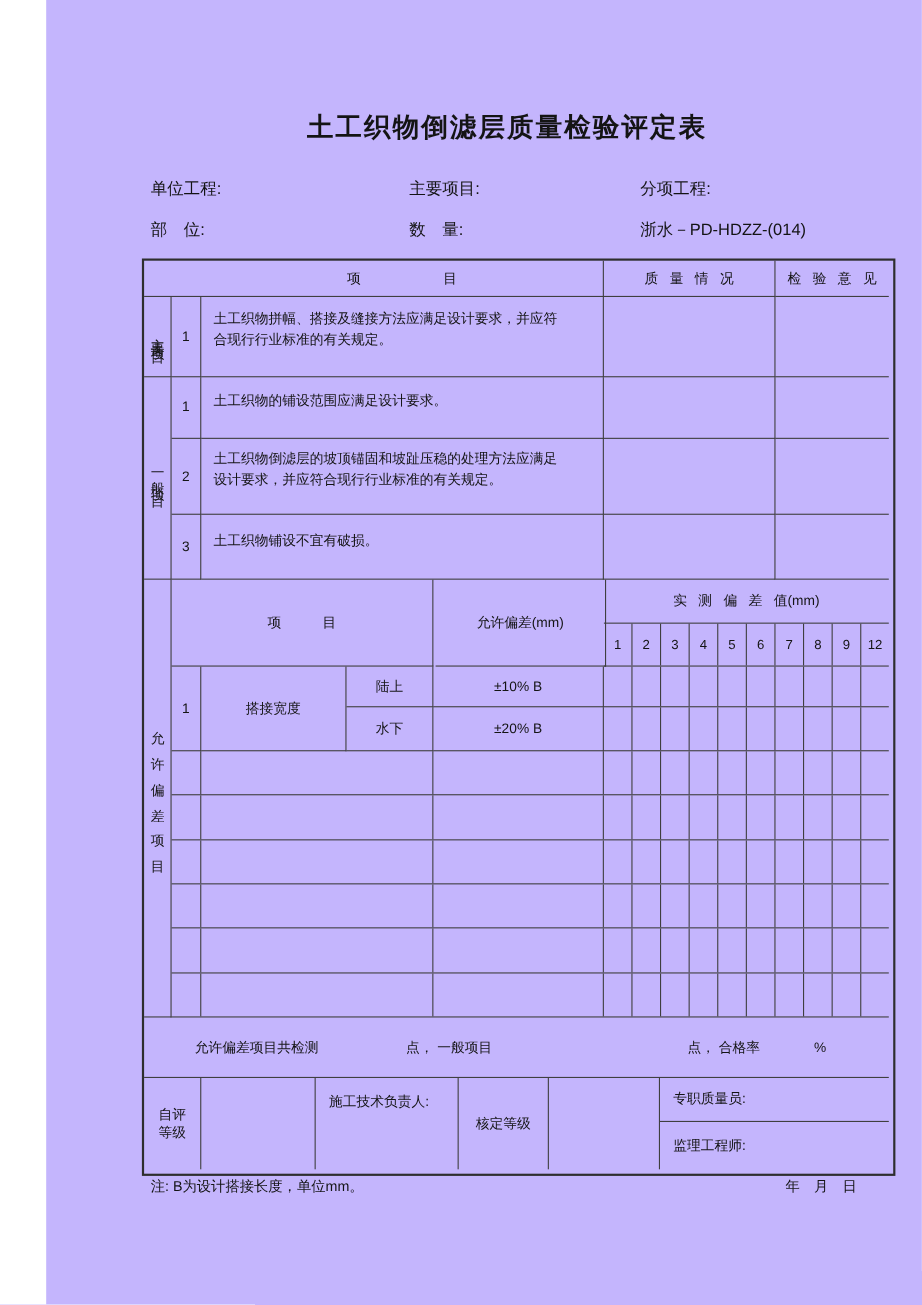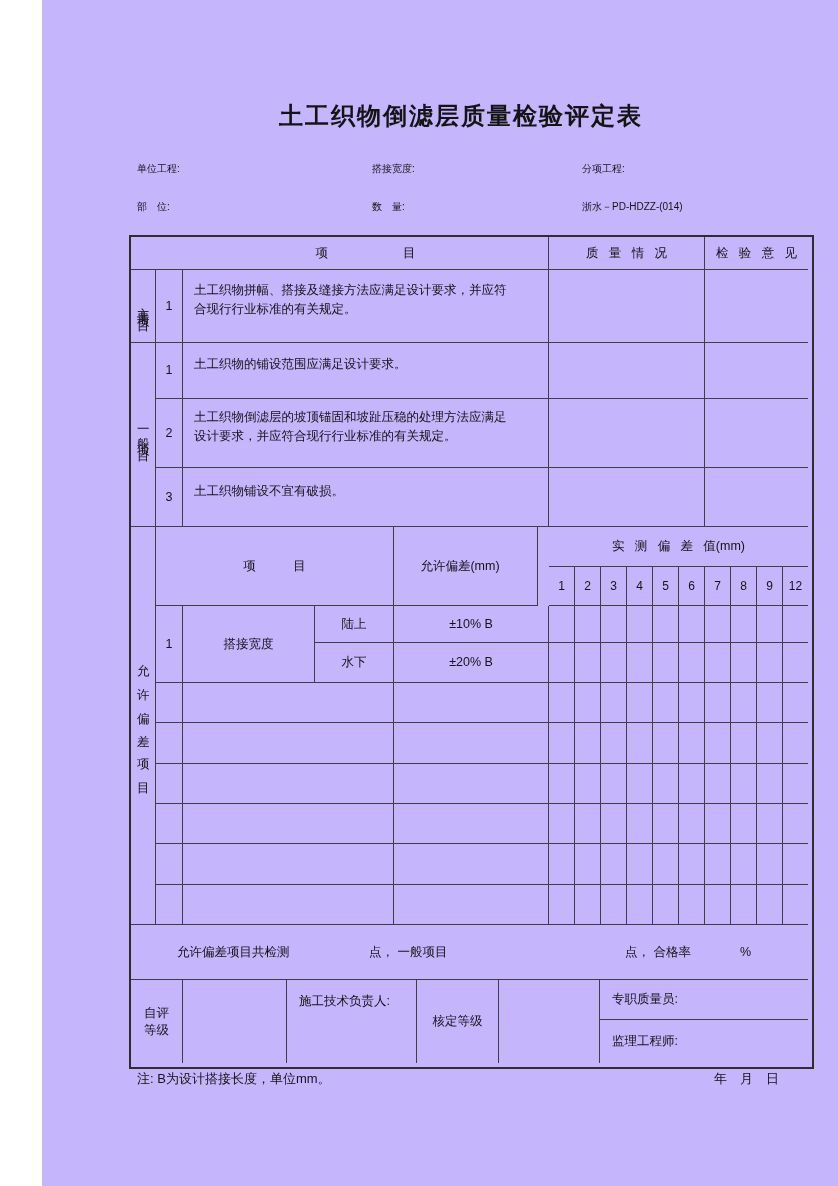--- a/index.html
+++ b/index.html
@@ -2,21 +2,21 @@
 <html><head>
 <meta charset="utf-8">
 <style>
   :root { --ln:#3f3f3f; --txt:#141414; }
   * { margin:0; padding:0; }
   body { background:#fff; }
   .page { position:relative; width:838px; height:1186px; background:#c4b5fd;
           font-family:"Liberation Sans", sans-serif; color:var(--txt); overflow:hidden;margin-left:42px; }
   .title { position:absolute; top:100px; left:0; width:100%; text-align:center;
            font-size:24px; font-weight:bold; letter-spacing:2px; }
-  .hf { position:absolute; font-size:10px; white-space:nowrap; }
+  .hf { position:absolute; font-size:15px; white-space:nowrap; }
   .tbl { position:absolute; left:87px; top:235px; width:681px; height:830px;
          border:2px solid #2e2e2e; }
   .cell { position:absolute; box-sizing:border-box;
           border-right:1px solid var(--ln); border-bottom:1px solid var(--ln);
           display:flex; align-items:center; justify-content:center;
           font-size:12.5px; line-height:1.5; color:var(--txt); }
   .eR { border-right:none; } .eB { border-bottom:none; }
   .tl { justify-content:flex-start; text-align:left; padding:0 30px 12px 11px; }
   .vert { writing-mode:vertical-rl; text-orientation:upright; line-height:1; }
   .ws { word-spacing:0.55em; white-space:pre; }
@@ -37,21 +37,21 @@
   .foot { position:absolute; font-size:13px; white-space:pre; }
 </style>
 </head>
 <body>
 
 <div class="page">
 
   <div class="title">土工织物倒滤层质量检验评定表</div>
 
   <div class="hf" style="left:95px;top:162px">单位工程:</div>
-  <div class="hf" style="left:330px;top:162px">搭接宽度:</div>
+  <div class="hf" style="left:330px;top:162px">主要项目:</div>
   <div class="hf" style="left:540px;top:162px">分项工程:</div>
   <div class="hf" style="left:95px;top:200px">部　位:</div>
   <div class="hf" style="left:330px;top:200px">数　量:</div>
   <div class="hf" style="left:540px;top:200px">浙水－PD-HDZZ-(014)</div>
 
   <div class="tbl">
 
     <div class="cell" style="left:0;top:0;width:418px;height:33px;padding-left:52px">项　　　　　　目</div>
     <div class="cell ws" style="left:418px;top:0;width:156px;height:33px">质 量 情 况</div>
     <div class="cell ws eR" style="left:574px;top:0;width:103px;height:33px">检 验 意 见</div>
@@ -75,21 +75,21 @@
     <div class="cell eR" style="left:574px;top:162px;width:103px;height:69px"></div>
 
     <div class="cell" style="left:25px;top:231px;width:27px;height:59px">3</div>
     <div class="cell tl" style="left:52px;top:231px;width:366px;height:59px">土工织物铺设不宜有破损。</div>
     <div class="cell" style="left:418px;top:231px;width:156px;height:59px"></div>
     <div class="cell eR" style="left:574px;top:231px;width:103px;height:59px"></div>
 
     <div class="cell vert" style="left:0;top:290px;width:25px;height:398px;letter-spacing:1.9em">允许偏差项目</div>
 
     <div class="cell" style="left:25px;top:290px;width:238px;height:79px">项　　　目</div>
-    <div class="cell" style="left:252px;top:290px;width:155px;height:79px">允许偏差(mm)</div>
+    <div class="cell" style="left:265px;top:290px;width:155px;height:79px">允许偏差(mm)</div>
     <div class="cell ws eR" style="left:418px;top:290px;width:259px;height:40px">实 测 偏 差 值(mm)</div>
 
     <div class="cell g10 eR" style="left:418px;top:330px;width:259px;height:39px;padding:0">
       <div>1</div>
       <div>2</div>
       <div>3</div>
       <div>4</div>
       <div>5</div>
       <div>6</div>
       <div>7</div>

